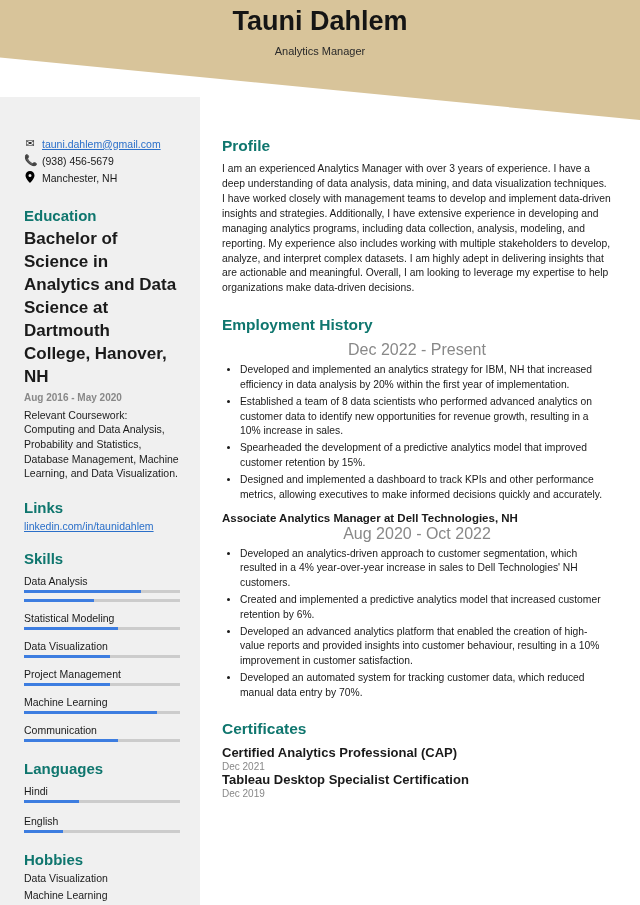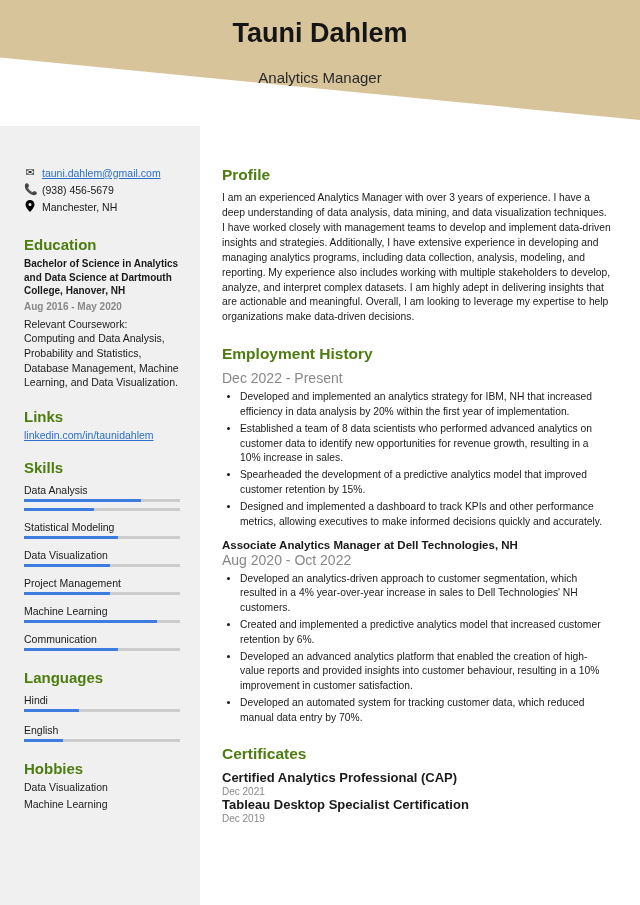--- a/index.html
+++ b/index.html
@@ -19,32 +19,32 @@
     right: 0;
     height: 120px;
     background: #d8c49a;
     clip-path: polygon(0 0, 100% 0, 100% 100%, 0 48%);
     z-index: 0;
   }
   .header {
     position: relative;
     z-index: 1;
     text-align: center;
-    padding-top: 18px;
+    padding-top: 6px;
     padding-bottom: 40px;
   }
   .name {
     font-size: 27px;
     font-weight: 700;
     color: #151515;
   }
   .title {
-    font-size: 15px;
+    font-size: 11px;
     color: #2a2a2a;
-    margin-top: 20px;
+    margin-top: 8px;
   }
   .content {
     display: flex;
     position: relative;
     z-index: 2;
   }
   .sidebar {
     width: 200px;
     background: #f0f0f0;
     padding: 40px 20px 20px 24px;
@@ -62,26 +62,26 @@
     align-items: center;
     gap: 6px;
   }
   .contact-row .ico { width: 12px; text-align: center; font-size: 11px; }
   .contact-row a { color: #2a6fc9; text-decoration: underline; }
   .section-h {
     font-size: 15px;
     font-weight: 700;
     margin-top: 18px;
     margin-bottom: 4px;
-    color: #4d7c0f;
+    color: #0f766e;
   }
   .section-h.first-side { margin-top: 22px; }
   .edu-degree {
     font-weight: 700;
-    font-size: 10px;
+    font-size: 17px;
     line-height: 1.35;
     margin-bottom: 3px;
   }
   .muted { color: #888; font-size: 10px; font-weight: bold; }
   .edu-desc { margin-top: 5px; line-height: 1.4; }
   .link-item a { color: #2a6fc9; text-decoration: underline; margin-top: 11px; }
   .skill-item { margin-bottom: 2px; }
   .skill-name { font-size: 10.5px; margin-bottom: 3px; padding-top: 4px;}
   .skill-bar {
     height: 3px;
@@ -93,21 +93,21 @@
     position: absolute;
     top: 0; left: 0; bottom: 0;
     background: #3d7de0;
   }
   .lang-item .skill-bar { margin-bottom: 8px; }
   .hobby-item { margin-bottom: 3px; line-height: 1.3; }
   .main .section-h { font-size: 15.5px; margin-top: 20px; margin-bottom: 7px; }
   .main .section-h.first { margin-top: 0; }
   .profile-text { line-height: 1.45; font-size: 10.3px; }
   .job-title { font-weight: 700; font-size: 11.5px; margin-top: 10px; }
-  .job-date { color: #888; font-size: 14px; margin-top: 1px; margin-bottom: 4px; }
+  .job-date { color: #888; font-size: 16px; margin-top: 1px; margin-bottom: 4px; text-align: center; }
   ul.bullets { list-style: disc; padding-left: 18px; }
   ul.bullets li { margin-bottom: 3px; line-height: 1.4; font-size: 10.3px; }
   .cert-title { font-weight: 700; font-size: 13px; margin-top: 0; }
   .cert-date { color: #888; font-size: 10px; margin-top: 1px; }
 </style>
 </head>
 <body>
 
 <div class="header-bg"></div>
 <div class="header">

